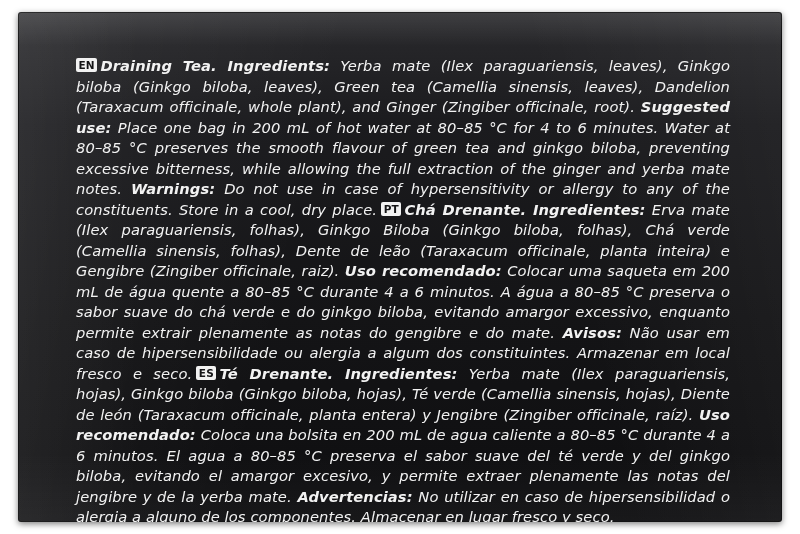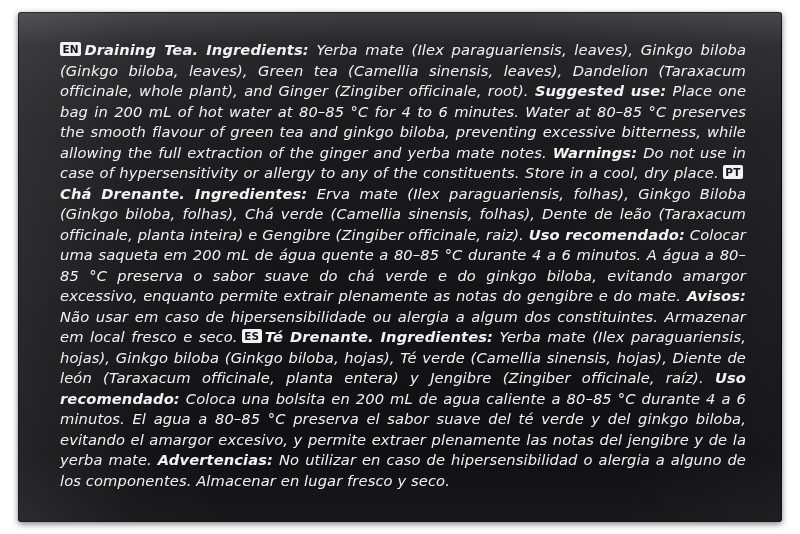--- a/index.html
+++ b/index.html
@@ -77,21 +77,21 @@
     line-height: 12px;
     padding: 1px 2.5px 1px 2.5px;
     border-radius: 2px;
     vertical-align: 2px;
     margin-right: 3px;
     letter-spacing: 0.2px;
   }
   .lang-tag.mid { margin-left: 4px; }
 
   p.para {
-    margin: 0;
+    margin: 16px;
   }
 </style>
 </head>
 <body>
 
 <div id="package-panel">
   <div id="sheen-top"></div>
   <div id="sheen-left"></div>
   <div id="sheen-bottom"></div>
 

